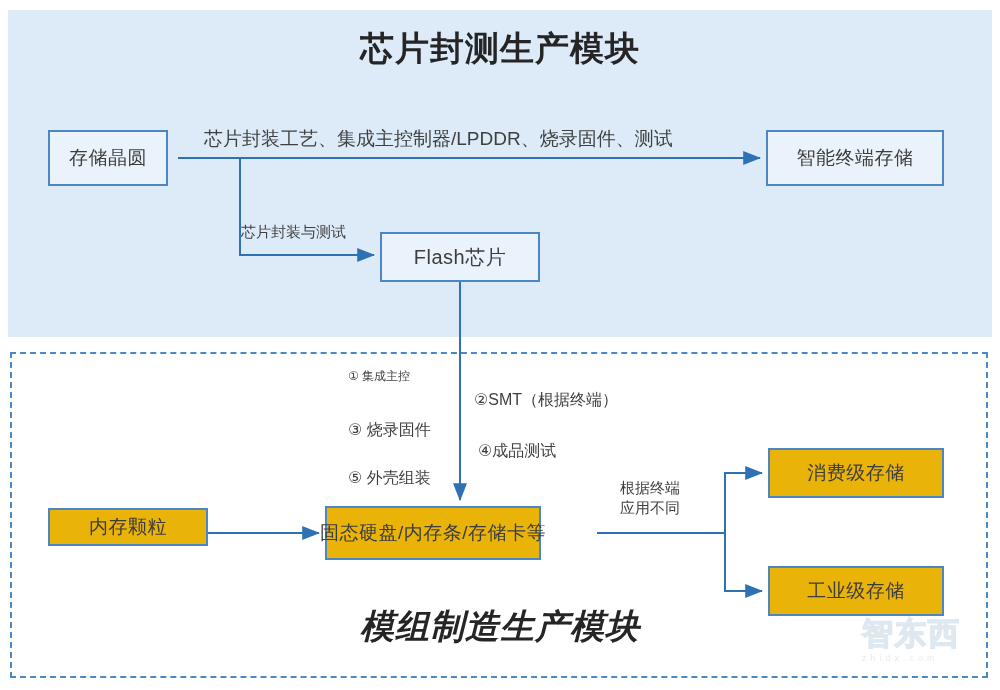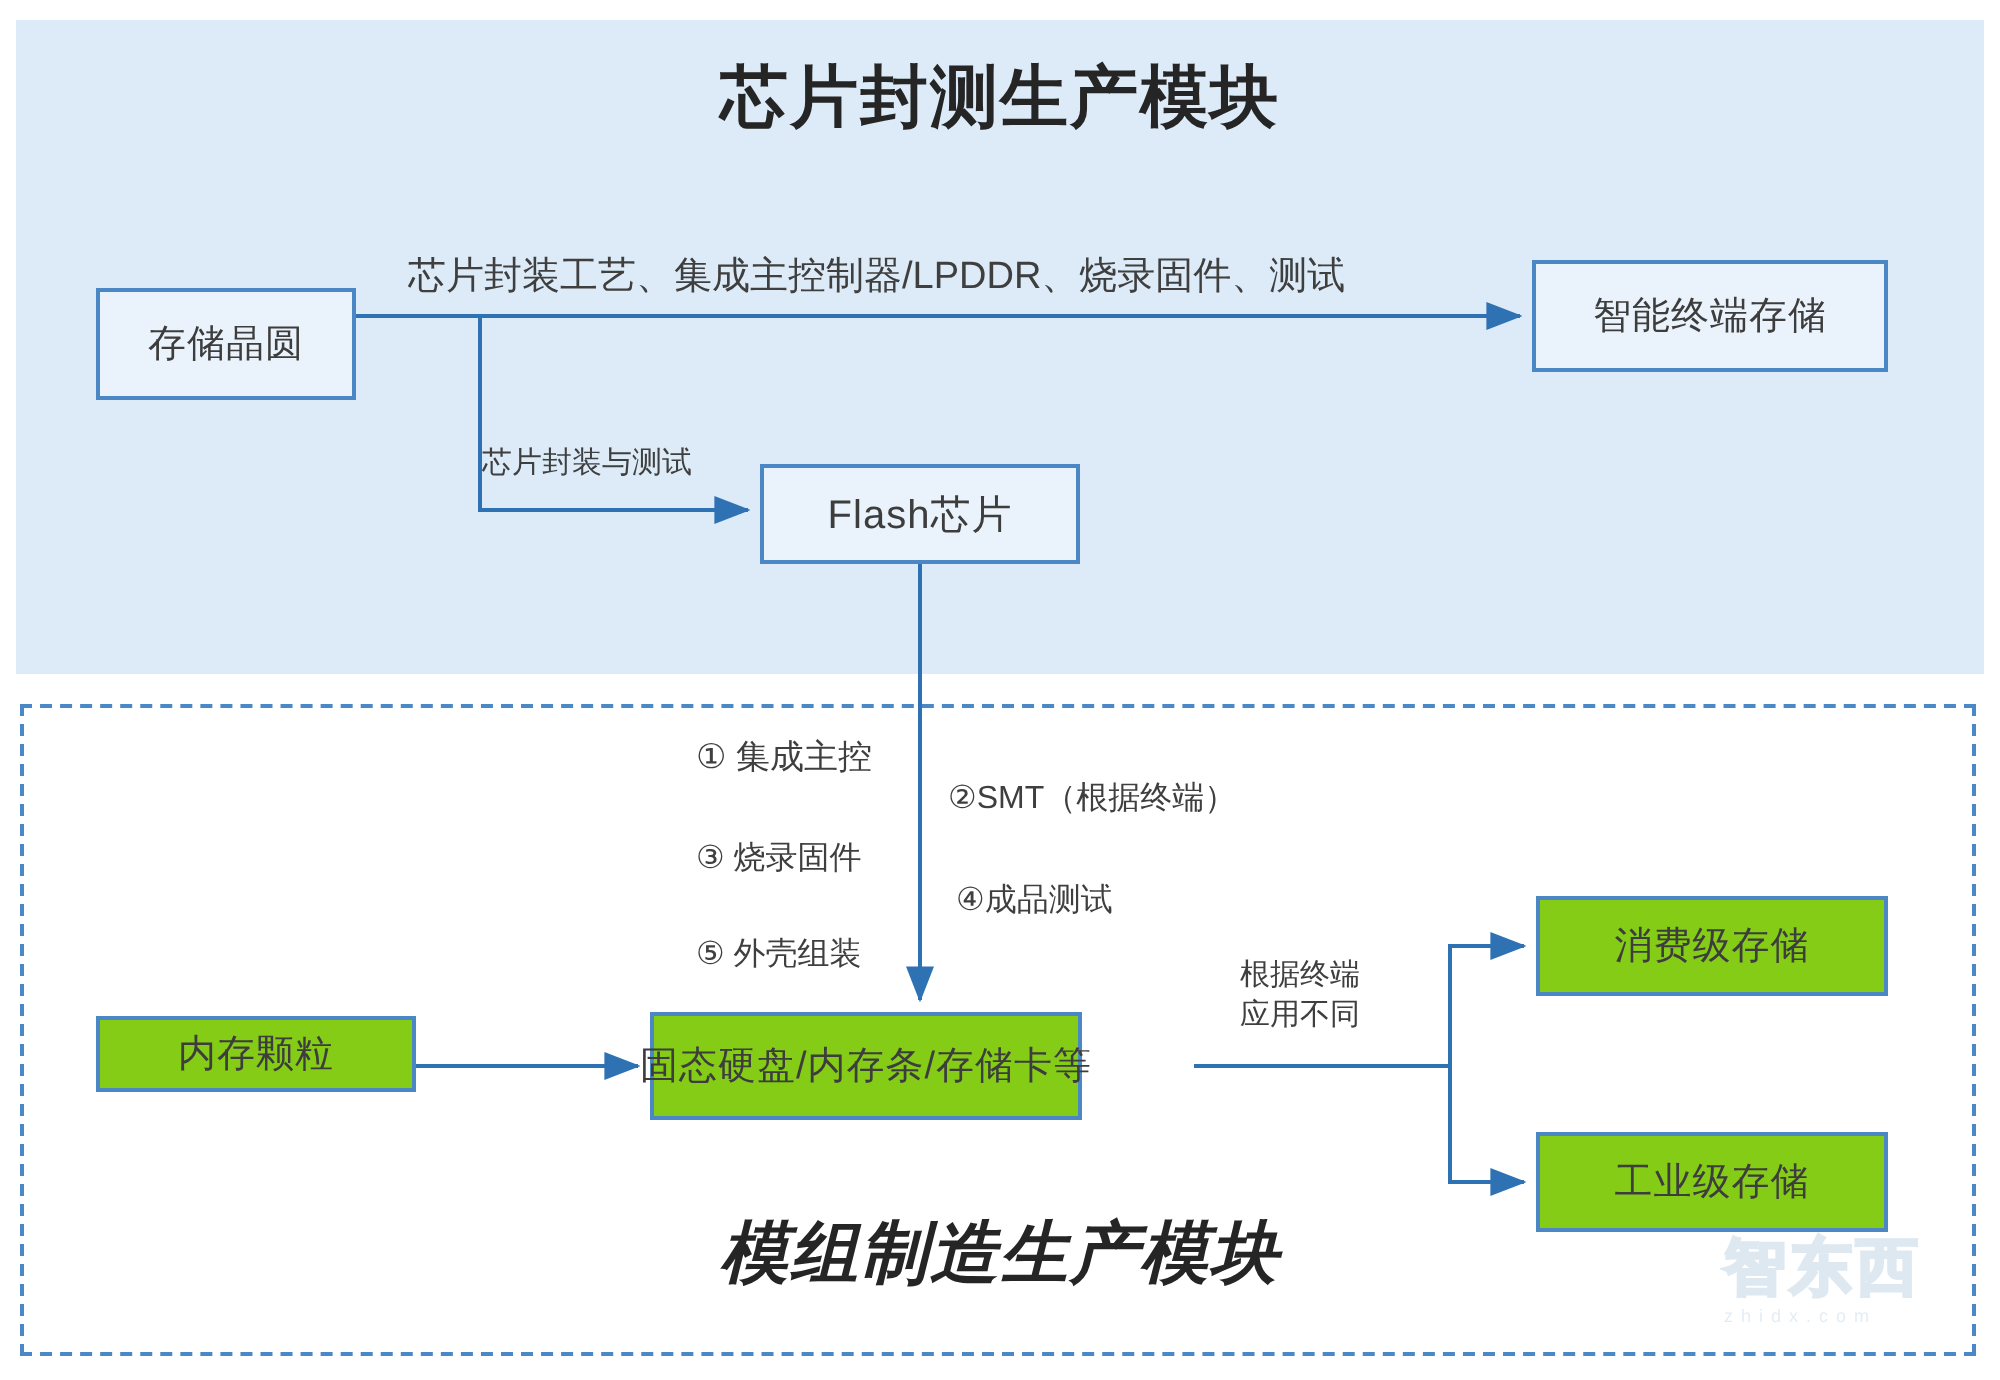--- a/index.html
+++ b/index.html
@@ -50,50 +50,50 @@
     white-space: nowrap;
   }
   #title-top  { top: 26px; }
   #title-bottom { top: 604px; font-style: italic; }
 
   
   .node {
     position: absolute;
     box-sizing: border-box;
     border: 2px solid #4a87c4;
-    background: #84cc16;
+    background: #eab308;
     display: flex;
     align-items: center;
     justify-content: center;
     color: #3d3d3d;
     font-size: 19px;
     white-space: nowrap;
     letter-spacing: .5px;
   }
   .node.on-blue { background: #eaf3fb; }
 
-  #node-wafer        { left: 48px;  top: 144px; width: 130px; height: 56px; }
+  #node-wafer        { left: 48px;  top: 130px; width: 120px; height: 56px; }
   #node-smart        { left: 766px; top: 130px; width: 178px; height: 56px; }
   #node-flash        { left: 380px; top: 232px; width: 160px; height: 50px; font-size: 20px; }
   #node-dram         { left: 48px;  top: 508px; width: 160px; height: 38px; }
   #node-module       { left: 325px; top: 506px; width: 216px; height: 54px; font-size: 19px;}
   #node-consumer     { left: 768px; top: 448px; width: 176px; height: 50px; }
   #node-industrial   { left: 768px; top: 566px; width: 176px; height: 50px; }
 
   
   .edge-label {
     position: absolute;
     color: #3f3f3f;
     font-size: 15px;
     white-space: nowrap;
     line-height: 1.35;
   }
   #lbl-top-process    { left: 204px; top: 126px; font-size: 19px; }
   #lbl-pkg-test       { left: 241px; top: 222px; }
-  #lbl-step1          { left: 348px; top: 368px; font-size: 17px;}
+  #lbl-step1          { left: 348px; top: 368px; font-size: 12px;}
   #lbl-step2          { left: 474px; top: 389px; font-size: 16px;}
   #lbl-step3          { left: 348px; top: 419px; font-size: 16px;}
   #lbl-step4          { left: 478px; top: 440px; font-size: 16px;}
   #lbl-step5          { left: 348px; top: 467px; font-size: 16px;}
   #lbl-branch         { left: 620px; top: 478px; text-align: center; font-size: 15px;}
 
   
   #wires {
     position: absolute;
     left: 0; top: 0;

